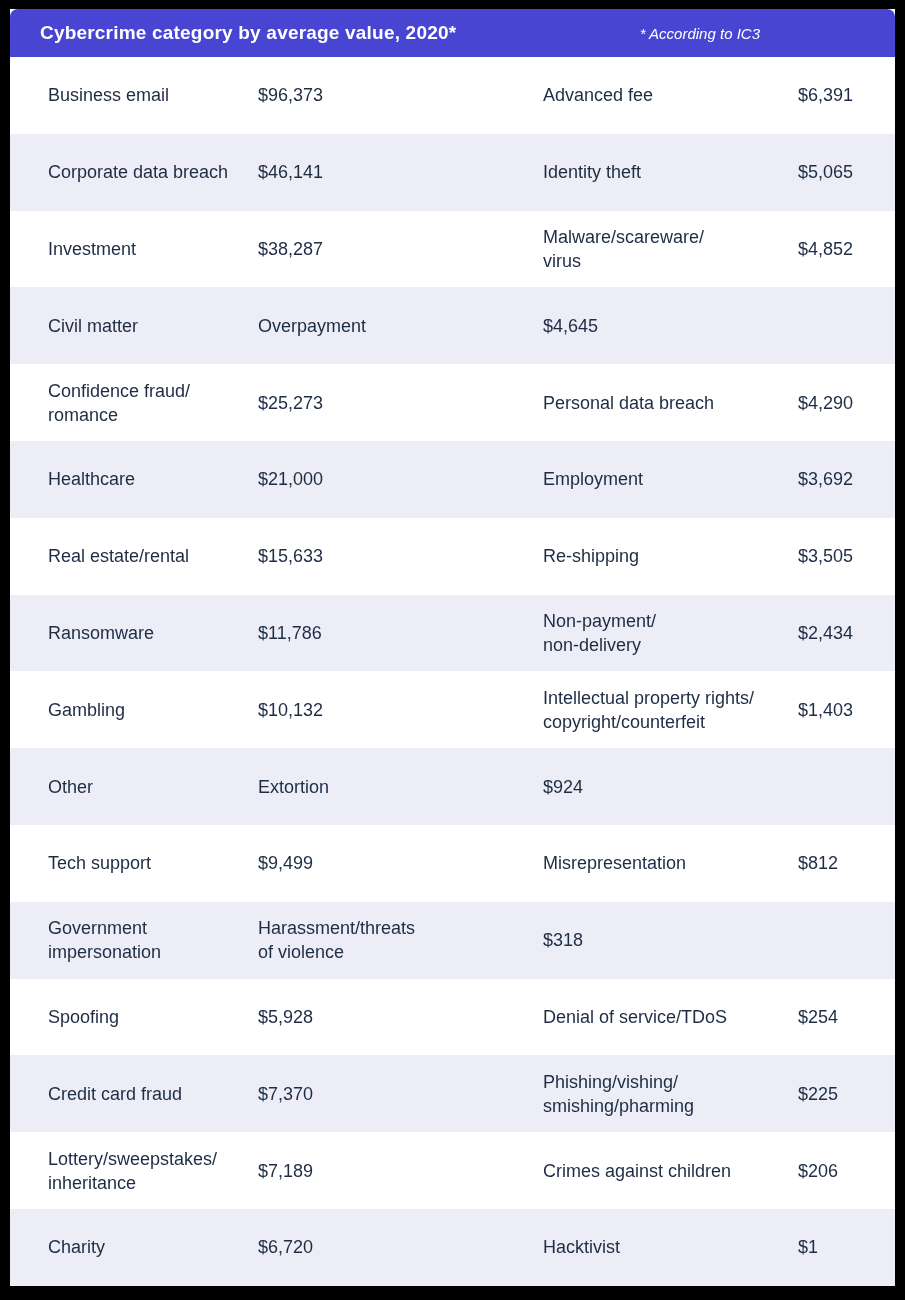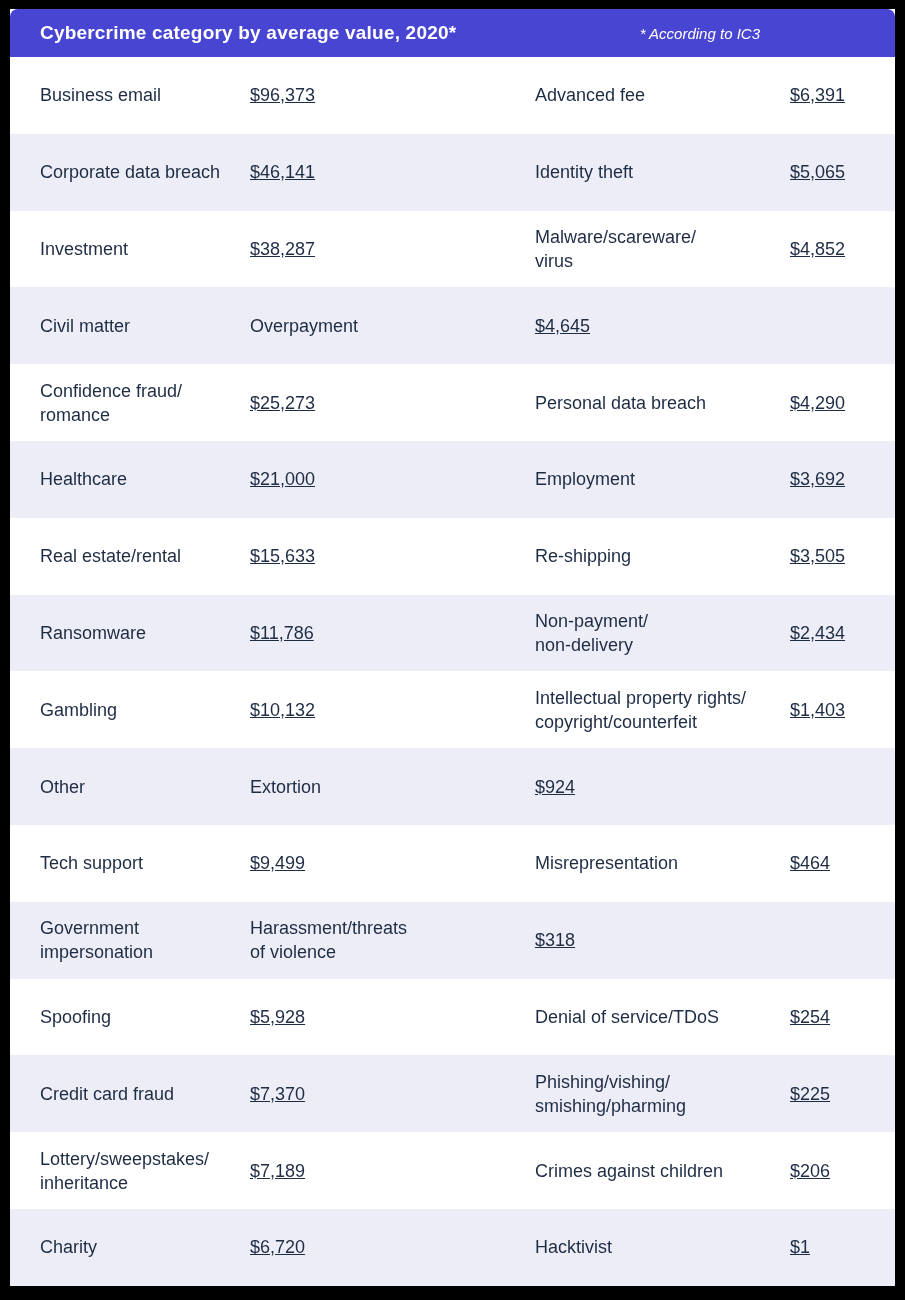--- a/index.html
+++ b/index.html
@@ -39,32 +39,32 @@
     font-style: italic;
     font-weight: 400;
     white-space: nowrap;
   }
   .rows { width: 100%; }
   .row {
     display: grid;
     grid-template-columns: 210px 285px 255px 1fr;
     align-items: center;
     height: 76.8px;
-    padding-left: 30px;
+    padding-left: 38px;
     background: #ffffff;
   }
   .row:nth-child(even) { background: #ecedf6; }
   .cell {
     color: #1e2c44;
     font-size: 18px;
     line-height: 24px;
     white-space: pre-line;
     padding-right: 12px;
   }
-  .cell.value { white-space: nowrap; text-decoration: underline; }
+  .cell.value { white-space: nowrap; }
 </style>
 </head>
 <body>
 
 <div class="card">
   <header class="header">
     <h1>Cybercrime category by average value, 2020*</h1>
     <div class="footnote">* According to IC3</div>
   </header>
   <div class="rows" id="rows">
@@ -137,21 +137,21 @@
   <div class="row">
     <div class="cell label left-label">Other</div>
     <div class="cell label right-label">Extortion</div>
     <div class="cell value right-value">$924</div>
   </div>
 
   <div class="row">
     <div class="cell label left-label">Tech support</div>
     <div class="cell value left-value">$9,499</div>
     <div class="cell label right-label">Misrepresentation</div>
-    <div class="cell value right-value">$464</div>
+    <div class="cell value right-value">$812</div>
   </div>
 
   <div class="row">
     <div class="cell label left-label">Government
 impersonation</div>
     <div class="cell label right-label">Harassment/threats
 of violence</div>
     <div class="cell value right-value">$318</div>
   </div>
 

